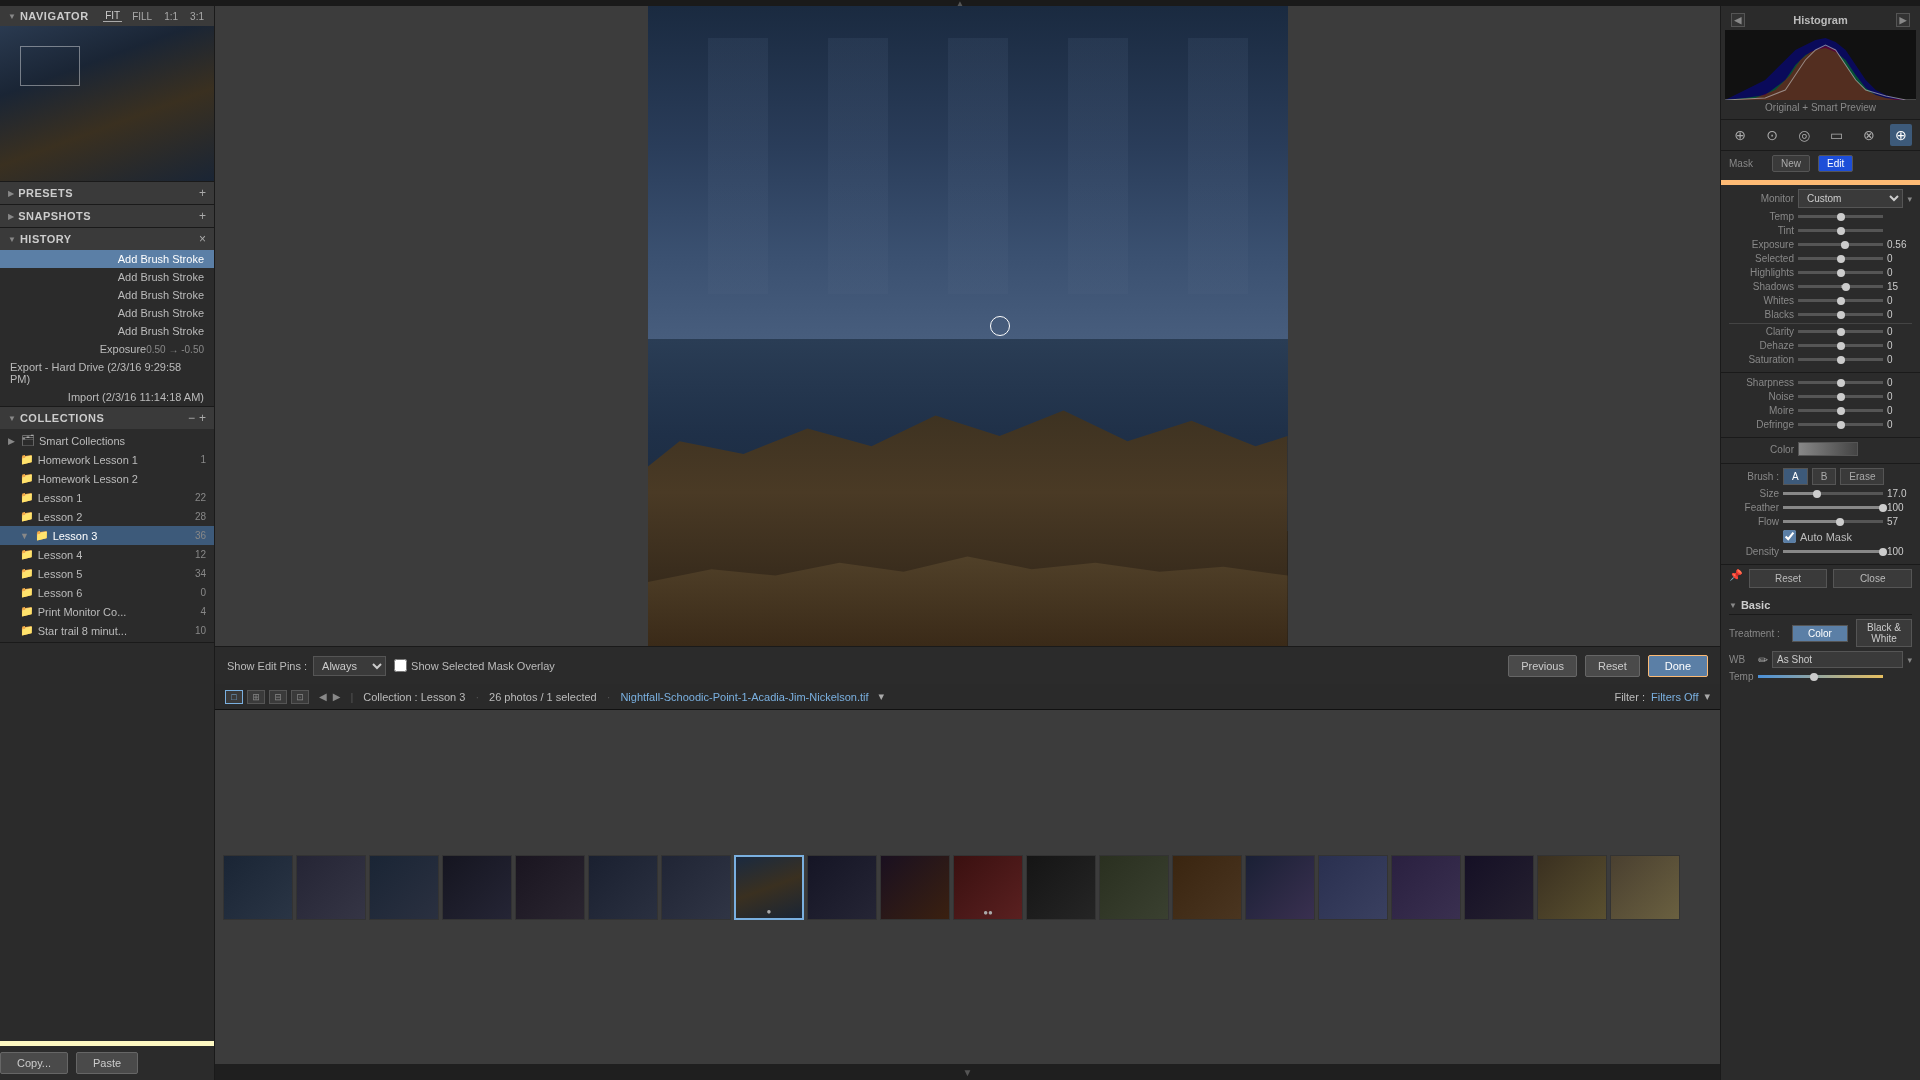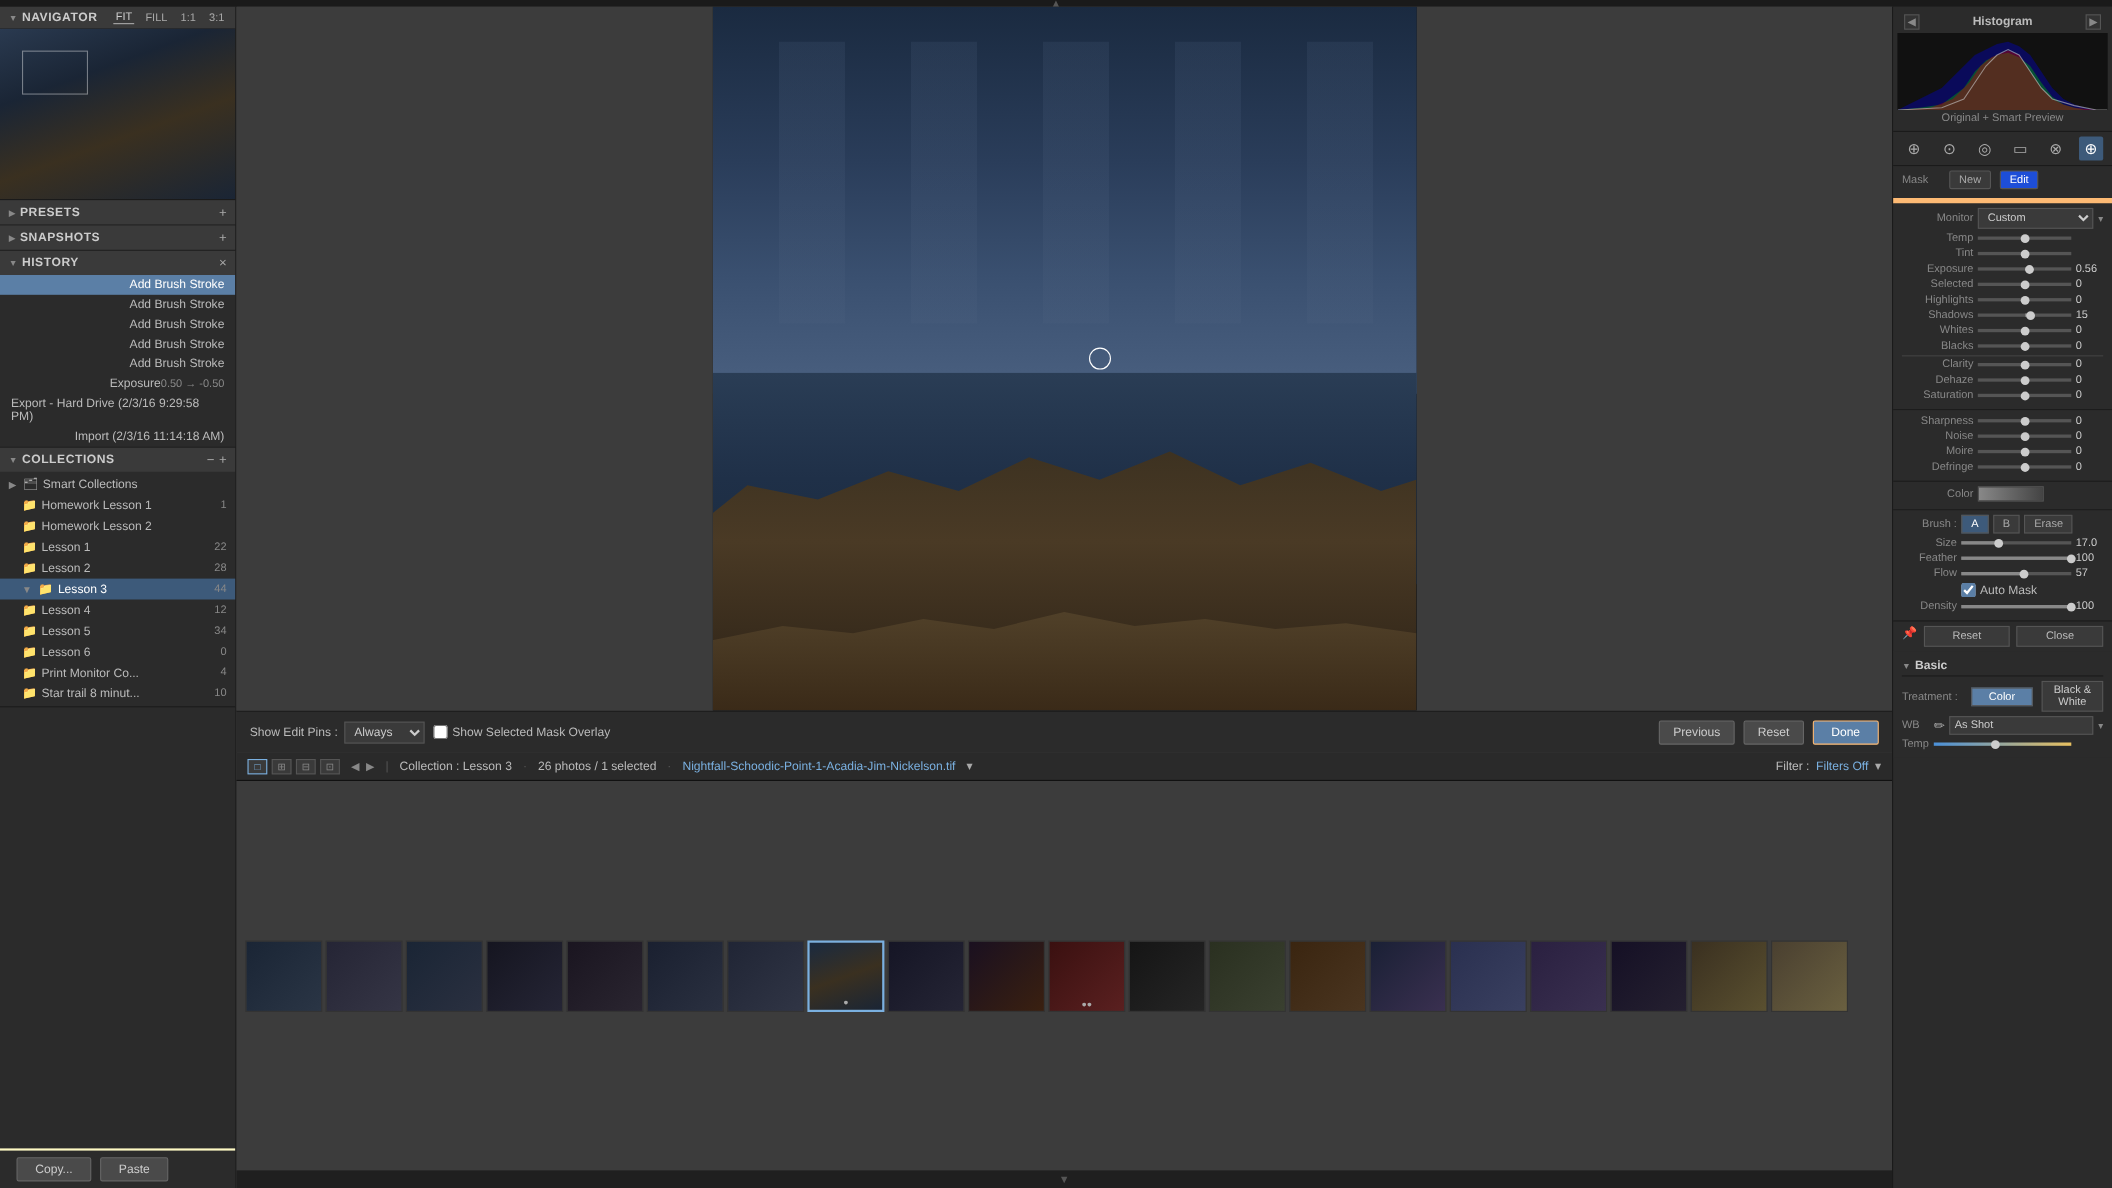--- a/index.html
+++ b/index.html
@@ -223,24 +223,24 @@
       color: #888;
       margin-right: 2px;
     }
     .indented {
       padding-left: 20px;
     }
 
     
     .bottom-buttons {
       display: flex;
-      padding: 6px 15px;
+      padding: 6px 0;
       gap: 8px;
       background: #2b2b2b;
-      border-top: 2px solid #fef9c3;
+      border-top: 5px solid #fef9c3;
       margin-top: auto;
     }
     .btn-secondary {
       background: #4a4a4a;
       color: #ccc;
       border: 1px solid #666;
       padding: 4px 16px;
       cursor: pointer;
       font-size: 11px;
       border-radius: 2px;
@@ -918,21 +918,21 @@
         <div class="collection-item indented">
           <span class="collection-folder-icon">📁</span>
           <span>Lesson 2</span>
           <span class="collection-count">28</span>
         </div>
 
         <div class="collection-item indented active">
           <span class="expand-arrow">▼</span>
           <span class="collection-folder-icon">📁</span>
           <span>Lesson 3</span>
-          <span class="collection-count">44</span>
+          <span class="collection-count">36</span>
         </div>
 
         <div class="collection-item indented">
           <span class="collection-folder-icon">📁</span>
           <span>Lesson 4</span>
           <span class="collection-count">12</span>
         </div>
 
         <div class="collection-item indented">
           <span class="collection-folder-icon">📁</span>

